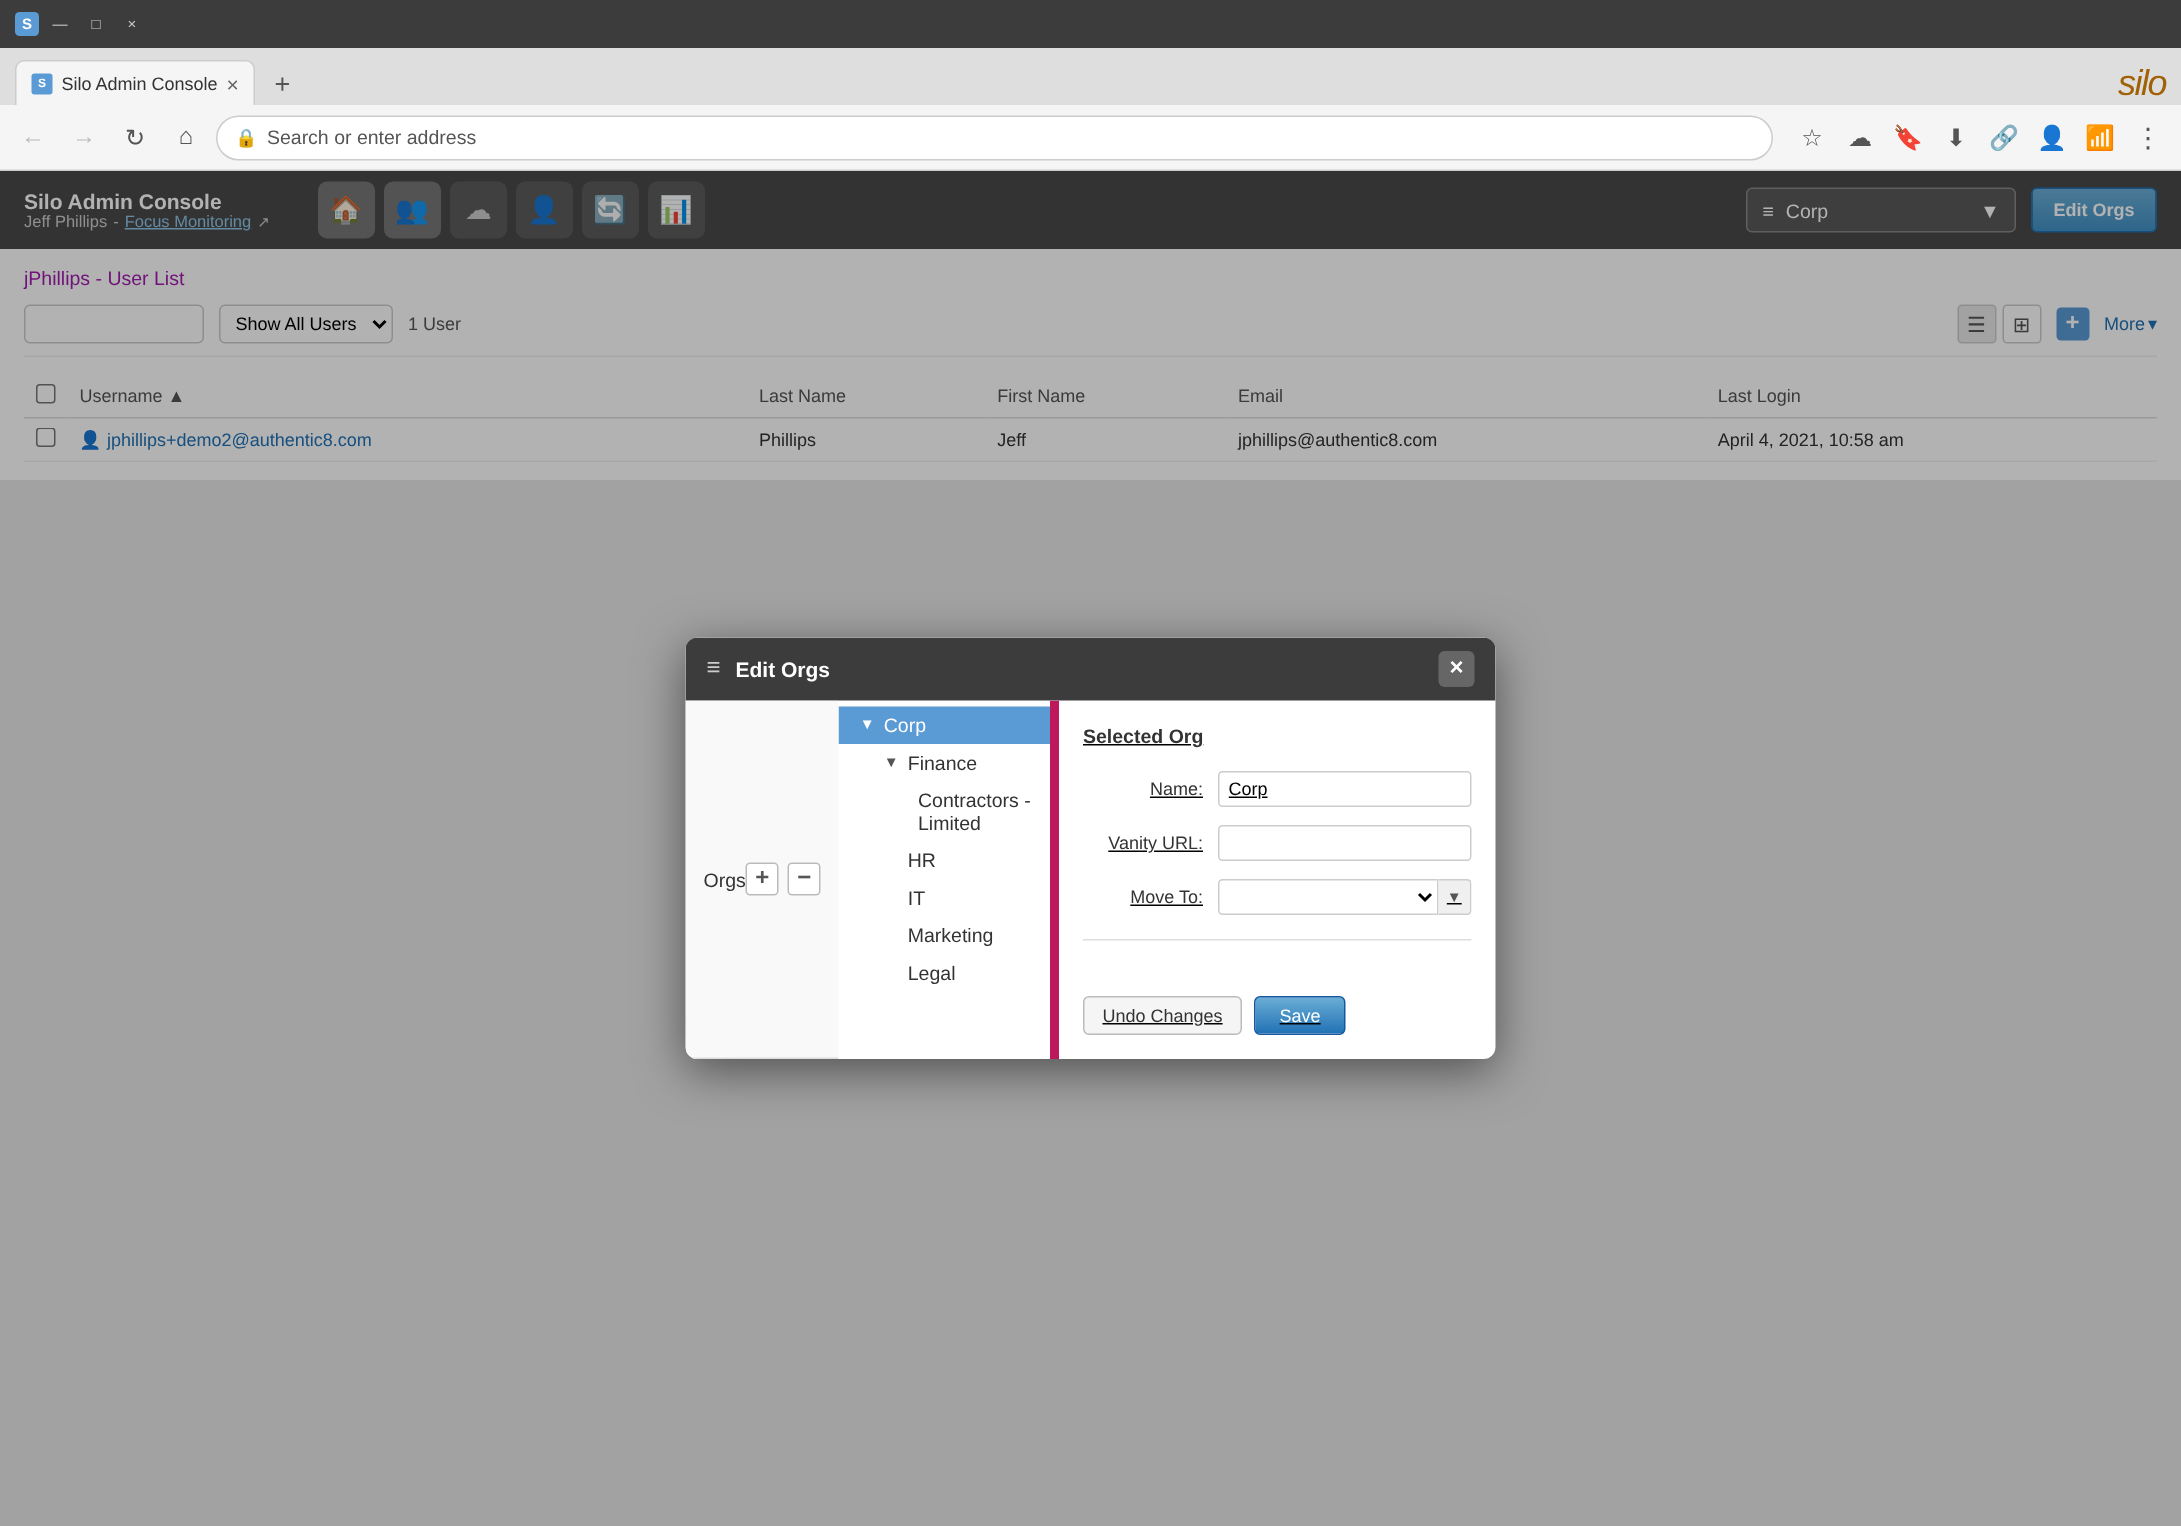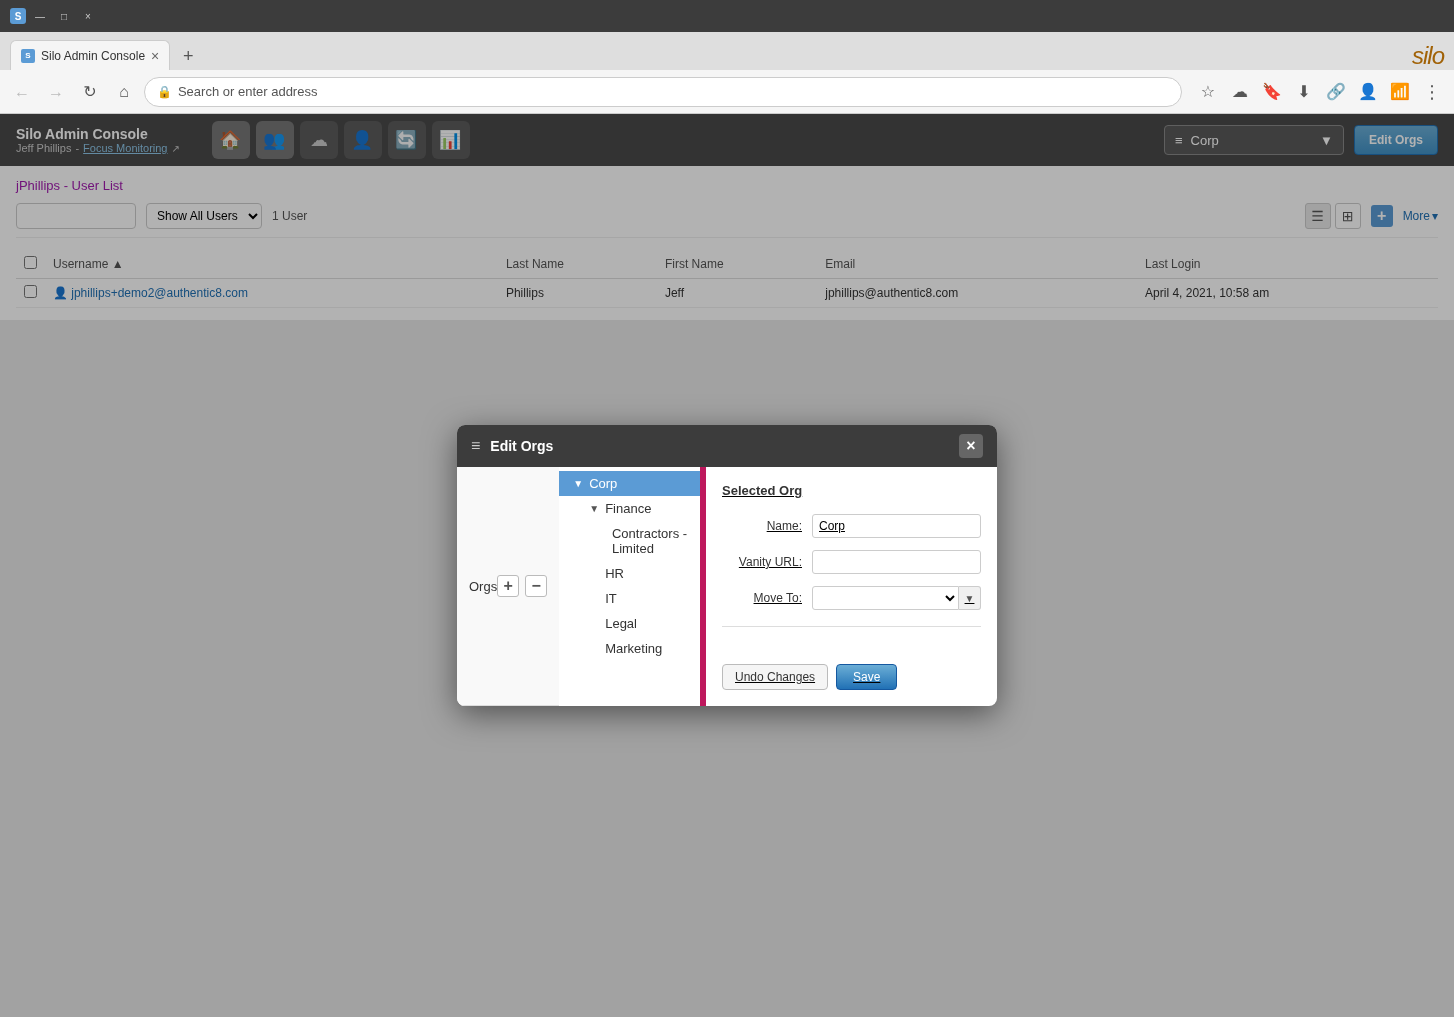--- a/index.html
+++ b/index.html
@@ -405,25 +405,25 @@
               <div class="tree-item tree-indent-1">
                 <span class="tree-toggle"></span>
                 <span>HR</span>
               </div>
               <div class="tree-item tree-indent-1">
                 <span class="tree-toggle"></span>
                 <span>IT</span>
               </div>
               <div class="tree-item tree-indent-1">
                 <span class="tree-toggle"></span>
-                <span>Legal</span>
+                <span>Marketing</span>
               </div>
               <div class="tree-item tree-indent-1">
                 <span class="tree-toggle"></span>
-                <span>Marketing</span>
+                <span>Legal</span>
               </div>
             </div>
         </div>
 
         <div class="selected-org-panel">
           <div class="selected-org-title">Selected Org</div>
           <div class="form-row">
             <span class="form-label">Name:</span>
             <input class="form-input" type="text" id="name-input" value="Corp" style="">
           </div>

